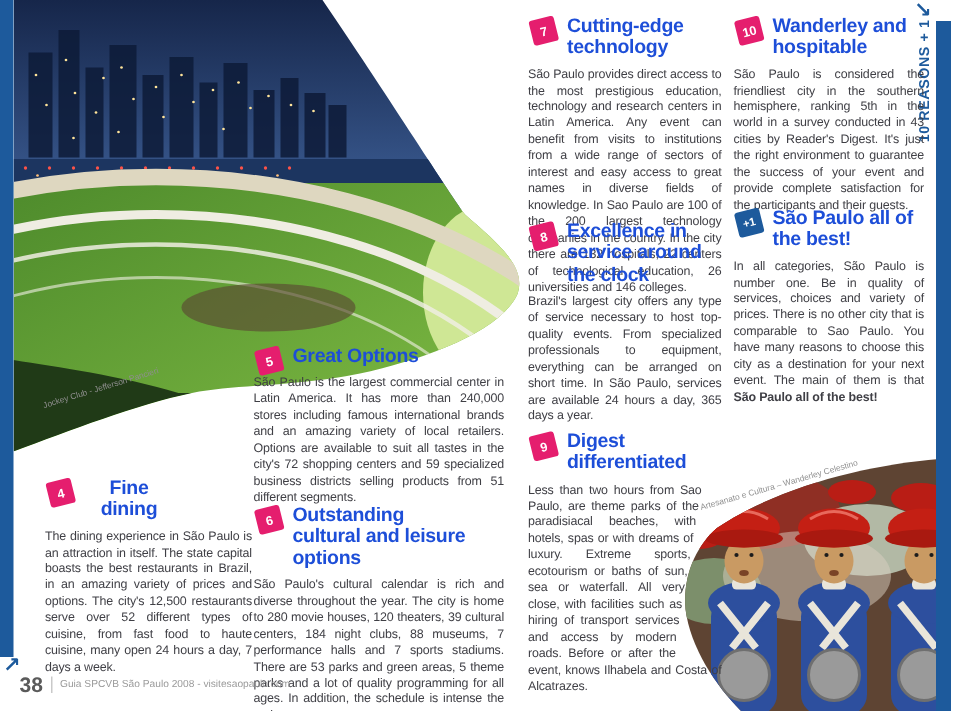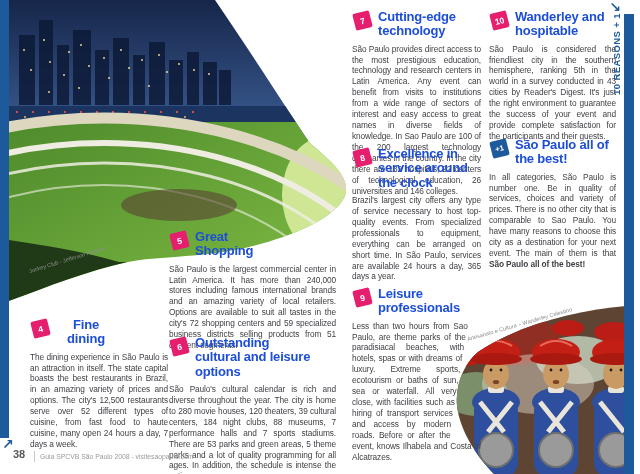--- a/index.html
+++ b/index.html
@@ -36,21 +36,21 @@
   .sec-5{left:169px;top:230px;width:167px;}  .sec-5 .title{max-width:90px;}
   .sec-6{left:169px;top:336px;width:167px;}  .sec-6 .title{max-width:118px;}
   .sec-7{left:352px;top:10px;width:129px;}
   .sec-8{left:352px;top:147px;width:129px;}
   .sec-9{left:352px;top:287px;width:129px;}
   .sec-10{left:489px;top:10px;width:127px;}
   .sec-plus1{left:489px;top:138px;width:127px;}
   .intrude{float:right;width:34px;height:96px;margin:16px 0 0 4px;
         shape-outside:polygon(70% 0,100% 0,100% 100%,20% 100%);}
   
-  .page-number{position:absolute;left:13px;top:448px;font-size:11px;font-weight:bold;color:#5a5a5a;}
+  .page-number{position:absolute;left:13px;top:448px;font-size:14px;font-weight:bold;color:#5a5a5a;}
   .footer-divider{position:absolute;left:34px;top:451px;width:1px;height:11px;background:#c9c9c9;}
   .footer-text{position:absolute;left:40px;top:453px;font-size:6.8px;color:#9a9a9a;}
 </style>
 </head>
 <body>
 
 <div class="page">
 
   <svg class="photo photo-jockey" width="341" height="310" viewBox="0 0 341 310">
     <defs>
@@ -212,21 +212,21 @@
     <div class="sec-head">
       <span class="badge">4</span>
       <h2 class="title">Fine dining</h2>
     </div>
     <p class="body">The dining experience in São Paulo is an attraction in itself. The state capital boasts the best restaurants in Brazil, in an amazing variety of prices and options. The city's 12,500 restaurants serve over 52 different types of cuisine, from fast food to haute cuisine, many open 24 hours a day, 7 days a week.</p>
   </section>
 
   <section class="section sec-5">
     <div class="sec-head">
       <span class="badge">5</span>
-      <h2 class="title">Great Shopping</h2>
+      <h2 class="title">Great Options</h2>
     </div>
     <p class="body">São Paulo is the largest commercial center in Latin America. It has more than 240,000 stores including famous international brands and an amazing variety of local retailers. Options are available to suit all tastes in the city's 72 shopping centers and 59 specialized business districts selling products from 51 different segments.</p>
   </section>
 
   <section class="section sec-6">
     <div class="sec-head">
       <span class="badge">6</span>
       <h2 class="title">Outstanding cultural and leisure options</h2>
     </div>
     <p class="body">São Paulo's cultural calendar is rich and diverse throughout the year.  The city is home to 280 movie houses, 120 theaters, 39 cultural centers, 184 night clubs, 88 museums, 7 performance halls and 7 sports stadiums. There are 53 parks and green areas, 5 theme parks and a lot of quality programming for all ages. In addition, the schedule is intense the entire year.</p>
@@ -244,21 +244,21 @@
     <div class="sec-head">
       <span class="badge">8</span>
       <h2 class="title">Excellence in service around the clock</h2>
     </div>
     <p class="body">Brazil's largest city offers any type of service necessary to host top-quality events. From specialized professionals to equipment, everything can be arranged on short time. In São Paulo, services are available 24 hours a day, 365 days a year.</p>
   </section>
 
   <section class="section sec-9">
     <div class="sec-head">
       <span class="badge">9</span>
-      <h2 class="title">Leisure professionals</h2>
+      <h2 class="title">Digest differentiated</h2>
     </div>
     <p class="body"><span class="intrude"></span><span>Less than two hours from Sao Paulo, are theme parks of the paradisiacal beaches, with hotels, spas or with dreams of luxury. Extreme sports, ecotourism or baths of sun, sea or waterfall. All very close, with facilities such as hiring of transport services and access by modern roads. Before or after the event, knows Ilhabela and Costa of Alcatrazes.</span></p>
   </section>
 
   <section class="section sec-10">
     <div class="sec-head">
       <span class="badge">10</span>
       <h2 class="title">Wanderley and hospitable</h2>
     </div>
     <p class="body">São Paulo is considered the friendliest city in the southern hemisphere, ranking 5th in the world in a survey conducted in 43 cities by Reader's Digest.  It's just the right environment to guarantee the success of your event and provide complete satisfaction for the participants and their guests.</p>

